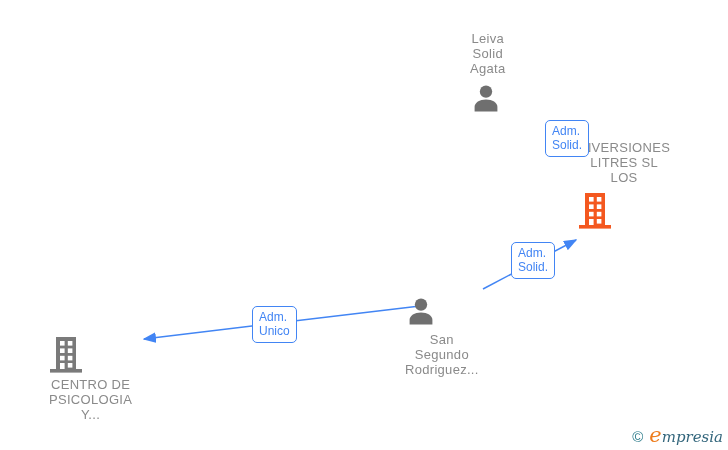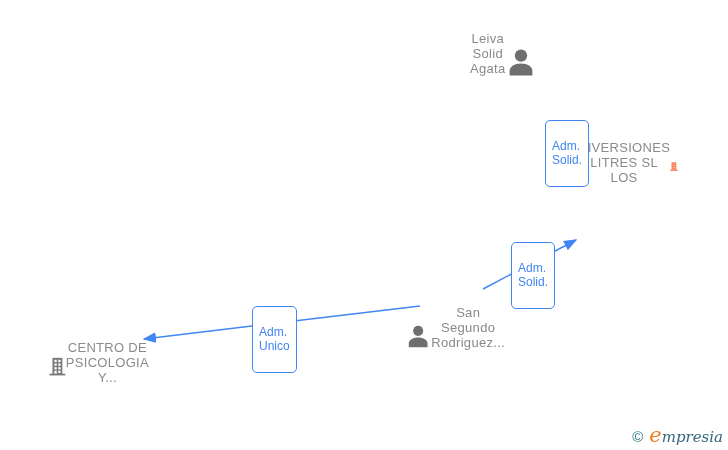--- a/index.html
+++ b/index.html
@@ -14,40 +14,41 @@
   }
   .edges {
     position: absolute;
     left: 0; top: 0;
     width: 728px; height: 450px;
     z-index: 1;
   }
   .node {
     position: absolute;
     display: flex;
-    align-items: flex-end;
+    flex-direction: column;
+    align-items: flex-start;
     z-index: 2;
     cursor: pointer;
   }
   .node-label {
     text-align: center;
     font-size: 13px;
     line-height: 15px;
     color: #8a8a8a;
     letter-spacing: 0.3px;
     white-space: nowrap;
   }
   .node-icon { display: block; }
   .edge-label {
     position: absolute;
     z-index: 3;
     background: #ffffff;
     border: 1.6px solid #4285F4;
     border-radius: 5px;
-    padding: 19px 6px;
+    padding: 4px 6px;
     font-size: 12px;
     line-height: 13.5px;
     color: #4285F4;
     text-align: left;
     cursor: pointer;
   }
   .footer-logo {
     position: absolute;
     right: 5px;
     bottom: 3px;

